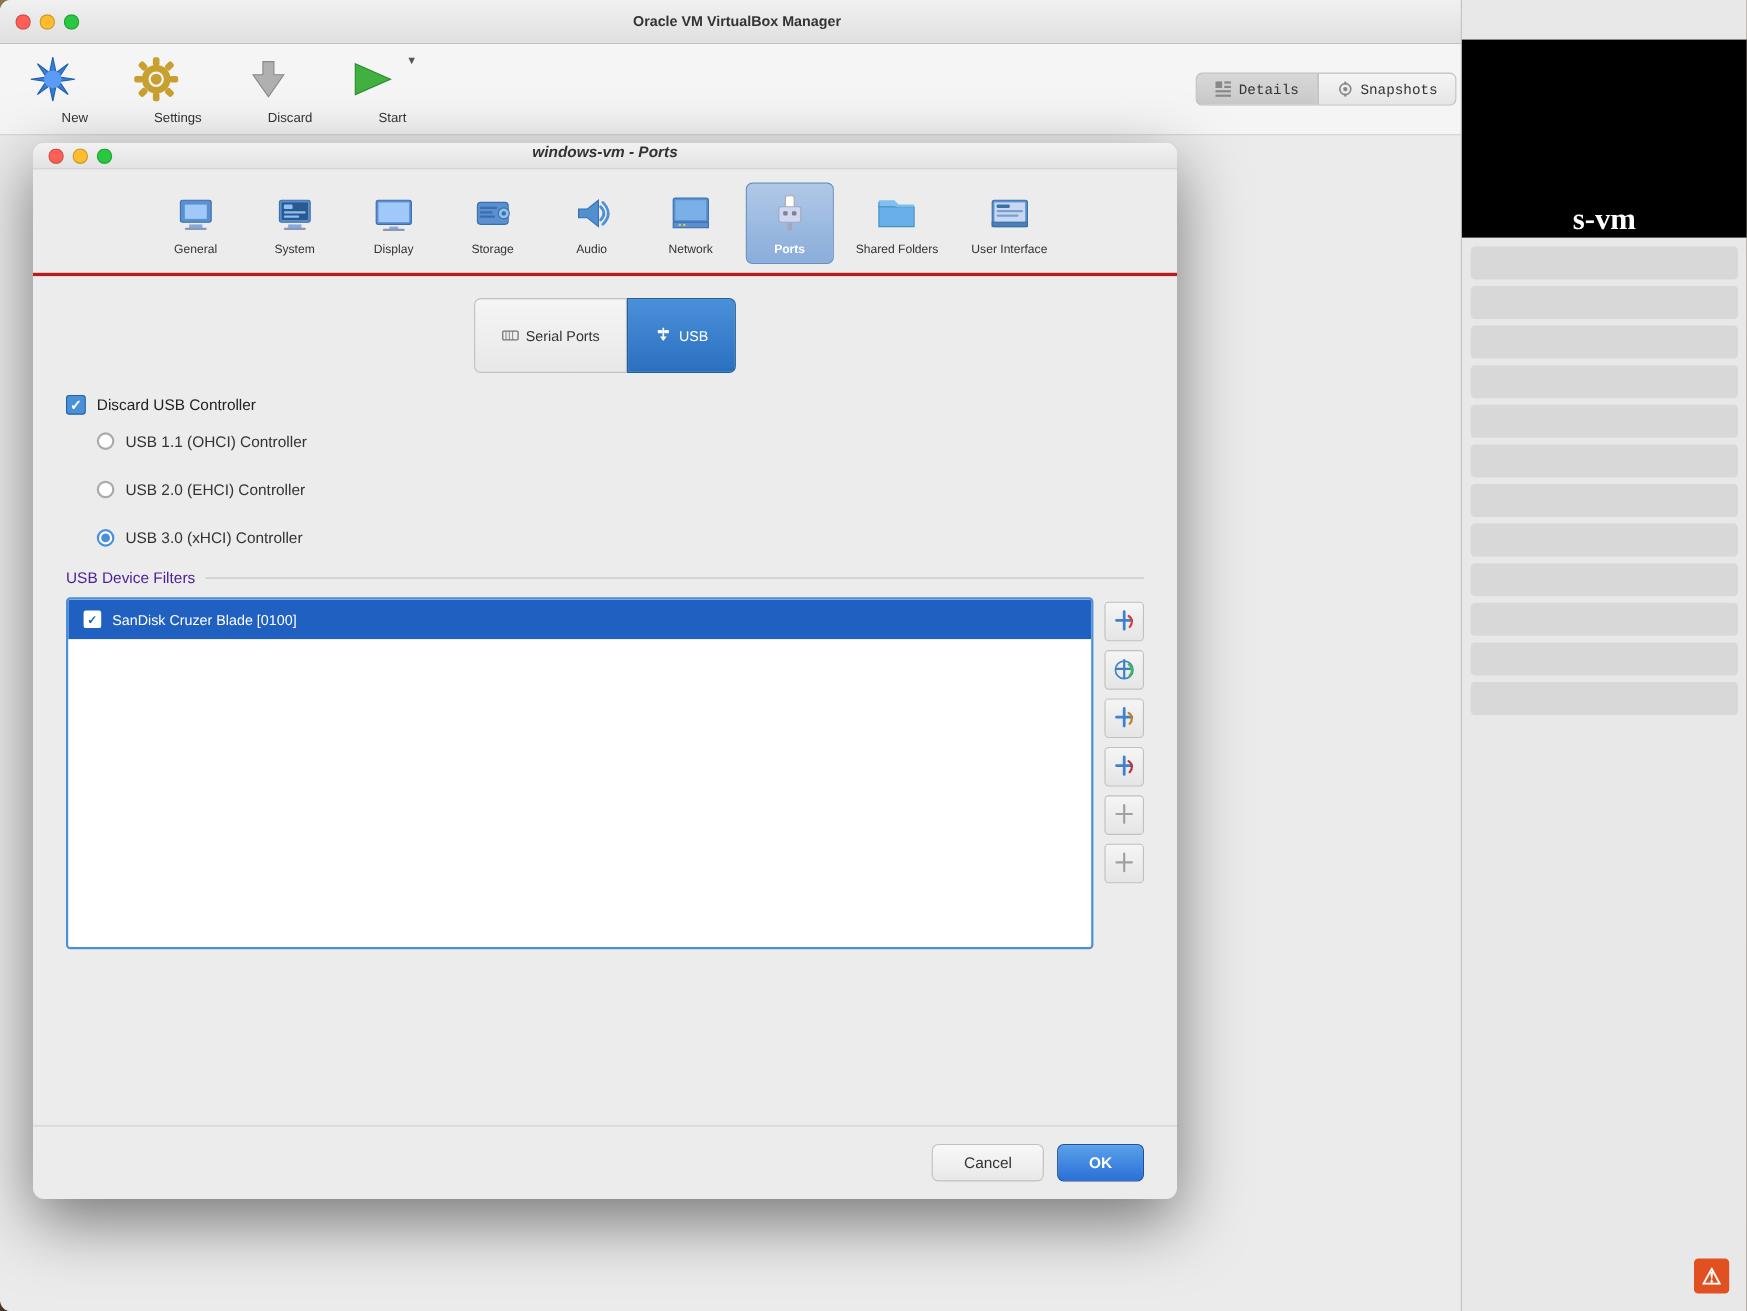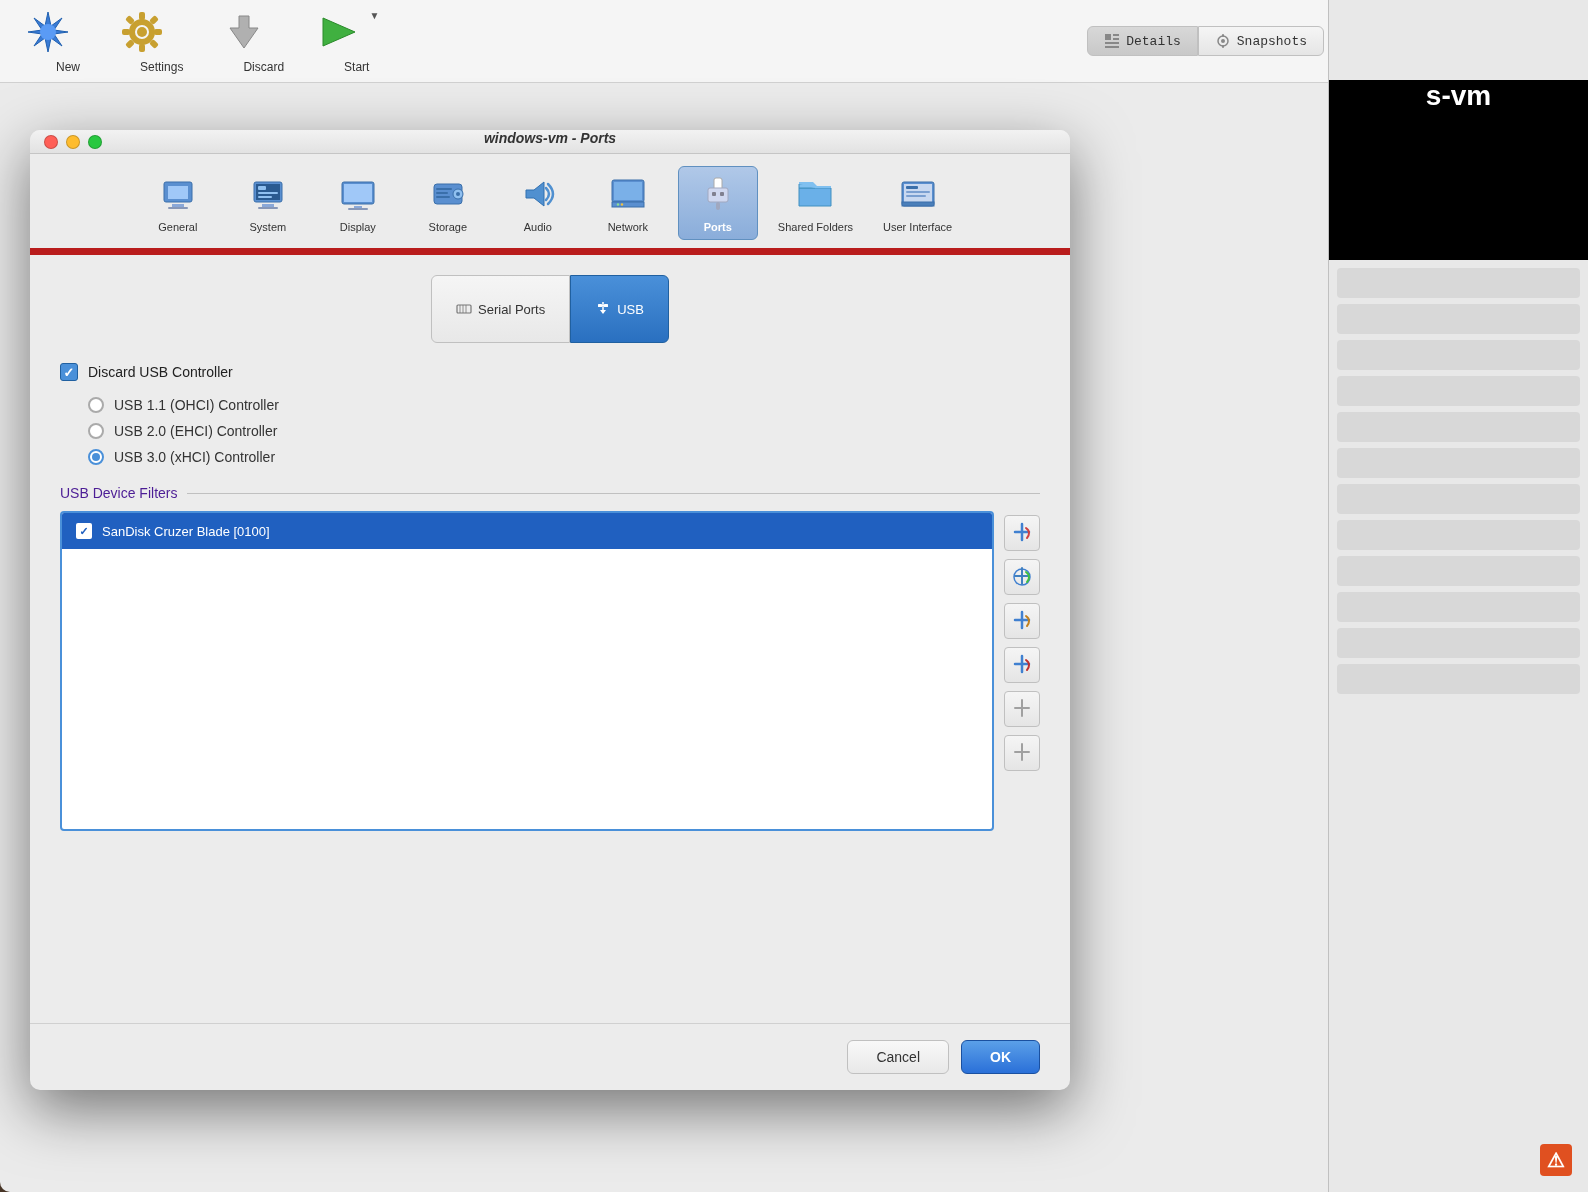--- a/index.html
+++ b/index.html
@@ -161,26 +161,27 @@
       height: 1192px;
       background: #e8e8e8;
       border-left: 1px solid #c0c0c0;
     }
 
     .right-panel-vm-preview {
       width: 100%;
       height: 180px;
       background: #000;
       display: flex;
-      align-items: flex-start;
+      align-items: flex-end;
       justify-content: center;
       color: #fff;
       font-size: 28px;
       font-weight: bold;
-      margin-top: 80px;
+      margin-top: 36px;
+      font-family: Liberation Serif, serif;
     }
 
     
     .settings-dialog {
       position: absolute;
       top: 130px;
       left: 30px;
       width: 1040px;
       height: 960px;
       background: #ececec;
@@ -219,21 +220,21 @@
       font-weight: 600;
     }
 
     
     .settings-icons-bar {
       display: flex;
       align-items: center;
       justify-content: center;
       padding: 12px 0 8px;
       background: #ececec;
-      border-bottom: 7px solid #b91c1c;
+      border-bottom: 3px solid #b91c1c;
       gap: 10px;
     }
 
     .settings-icon-item {
       display: flex;
       flex-direction: column;
       align-items: center;
       gap: 6px;
       cursor: pointer;
       padding: 6px 10px;
@@ -330,21 +331,21 @@
     .cb-label {
       font-size: 14px;
       color: #222;
       font-weight: 500;
     }
 
     
     .radio-group {
       display: flex;
       flex-direction: column;
-      gap: 10px;
+      gap: 28px;
       margin-left: 28px;
       margin-bottom: 20px;
     }
 
     .radio-row {
       display: flex;
       align-items: center;
       gap: 10px;
     }
 
@@ -532,20 +533,28 @@
       font-weight: bold;
     }
   </style>
 </head>
 <body>
 
 <div class="main-window">
 
   <div class="manager-panel">
 
+    <div class="title-bar">
+      <div class="traffic-lights">
+        <div class="traffic-light red"></div>
+        <div class="traffic-light yellow"></div>
+        <div class="traffic-light green"></div>
+      </div>
+      <span class="title-bar-text">Oracle VM VirtualBox Manager</span>
+    </div>
 
     <div class="manager-toolbar">
 
       <div class="toolbar-btn">
         <div class="icon-area">
           <svg width="44" height="44" viewBox="0 0 44 44">
 
             <polygon points="22,2 25,16 36,8 28,20 42,22 28,24 36,36 25,28 22,42 19,28 8,36 16,24 2,22 16,20 8,8 19,16" fill="#3a7bd5" stroke="#2060b0" stroke-width="1"></polygon>
             <circle cx="22" cy="22" r="8" fill="#5a9bf5"></circle>
           </svg>

